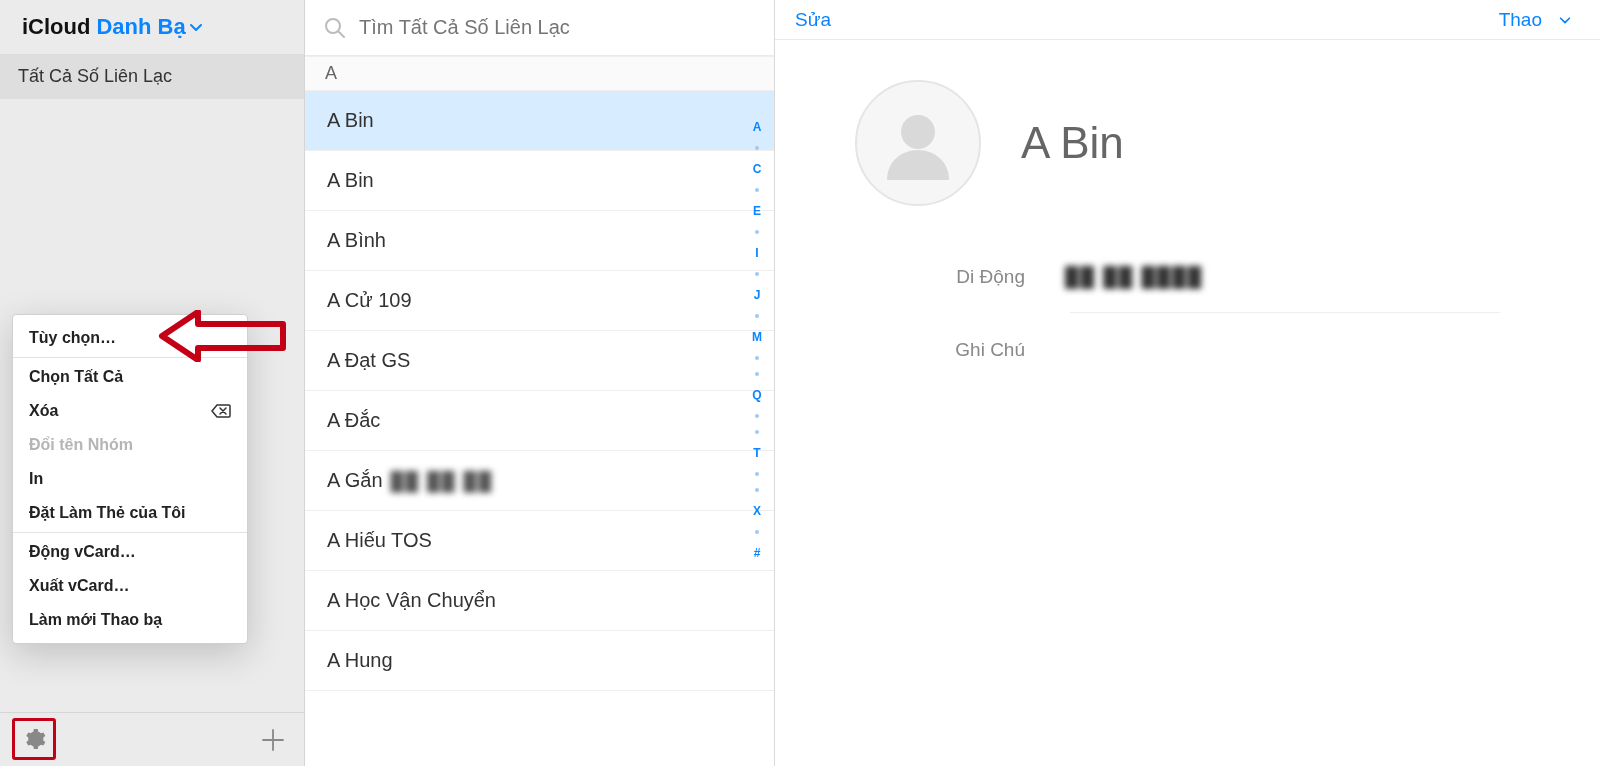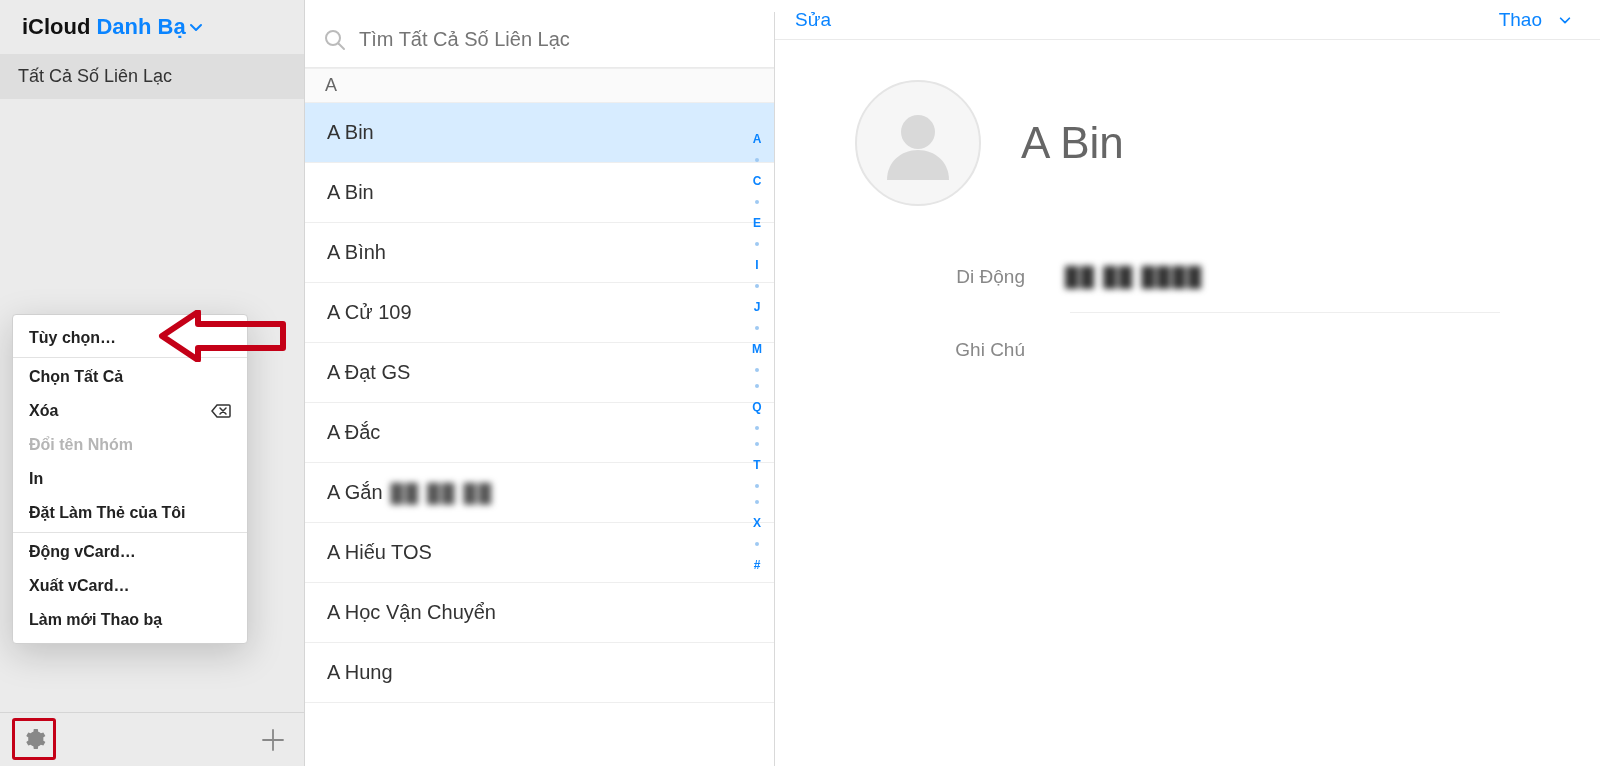--- a/index.html
+++ b/index.html
@@ -21,21 +21,21 @@
   
   .menu { position:absolute; left:12px; bottom:68px; width:236px; background:#fff; border:1px solid #d0d0d0; box-shadow:0 10px 36px rgba(0,0,0,0.18); border-radius:4px; padding:6px 0; font-size:16px; color:#222;font-weight:bold; }
   .menu-item { padding:8px 16px; display:flex; align-items:center; justify-content:space-between; cursor:default; }
   .menu-item.disabled { color:#b5b5b5; }
   .menu-sep { height:1px; background:#e2e2e2; margin:2px 0; }
 
   
   .arrow-overlay { position:absolute; left:158px; bottom:350px; }
 
   
-  .listcol { width: 470px; border-right:1px solid #d9d9d9; display:flex; flex-direction:column; position:relative;margin-top:12px; }
+  .listcol { width: 470px; border-right:1px solid #d9d9d9; display:flex; flex-direction:column; position:relative; }
   .searchbar { height:56px; display:flex; align-items:center; gap:12px; padding:0 18px; border-bottom:1px solid #eaeaea; }
   .search-input { flex:1; border:none; outline:none; font-size:20px; color:#999; background:transparent; }
   .section-header { padding:6px 20px; font-size:18px; color:#666; background:#fafafa; border-bottom:1px solid #eee; border-top:1px solid #eee;}
   .clist { flex:1; overflow:hidden; }
   .contact-row { padding:18px 22px; font-size:20px; color:#333; border-bottom:1px solid #eee; }
   .contact-row.selected { background:#d7ecff; }
   .contact-row .blur { filter: blur(3px); color:#555; letter-spacing:2px; margin-left:8px; font-size:18px;}
   .index-strip { position:absolute; right:6px; top:120px; bottom:10px; width:22px; display:flex; flex-direction:column; align-items:center; gap:12px; color:#0a84ff; font-size:12px; font-weight:700; }
   .index-strip .dot { width:4px; height:4px; border-radius:50%; background:#9fc9f2; }
 

